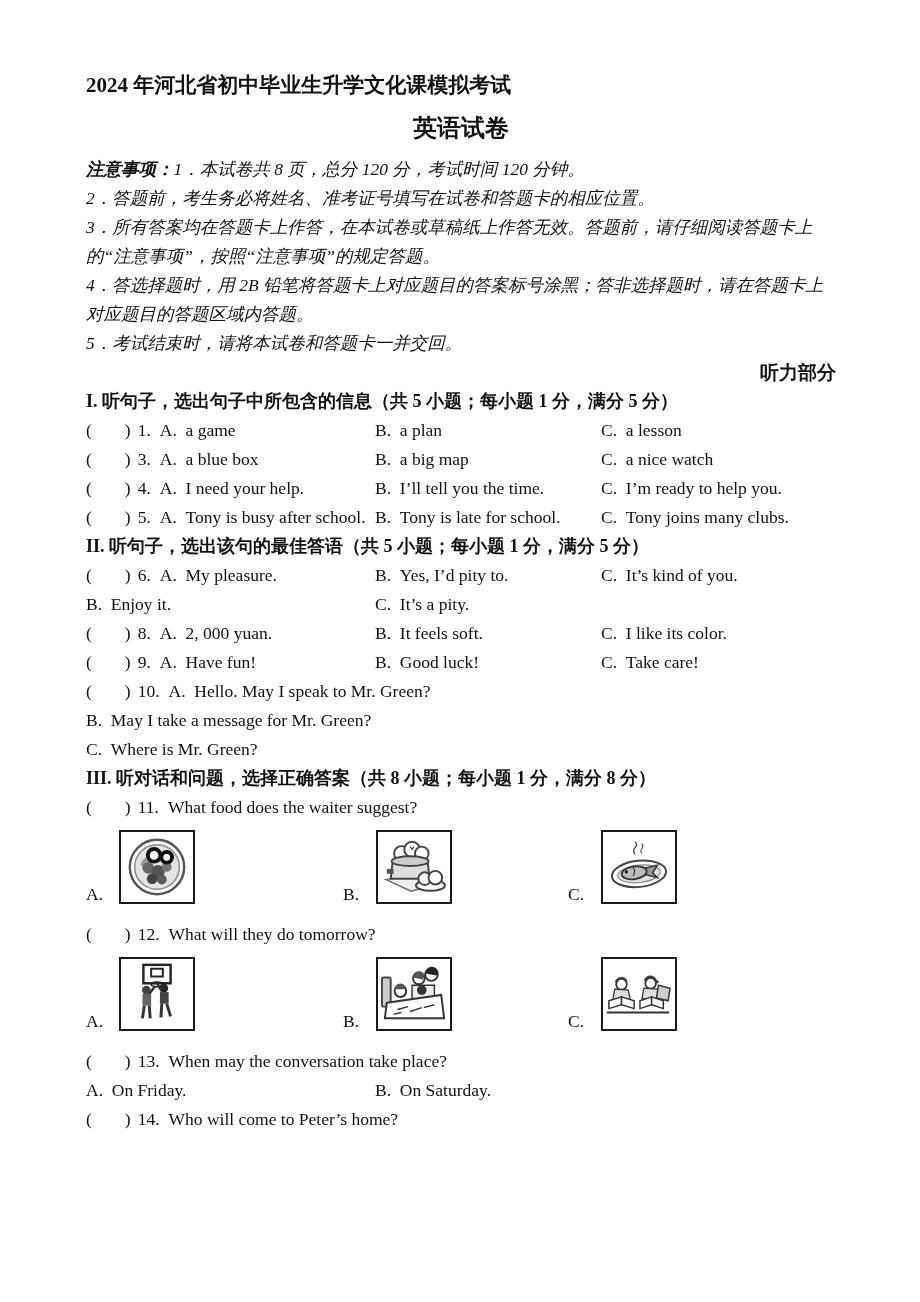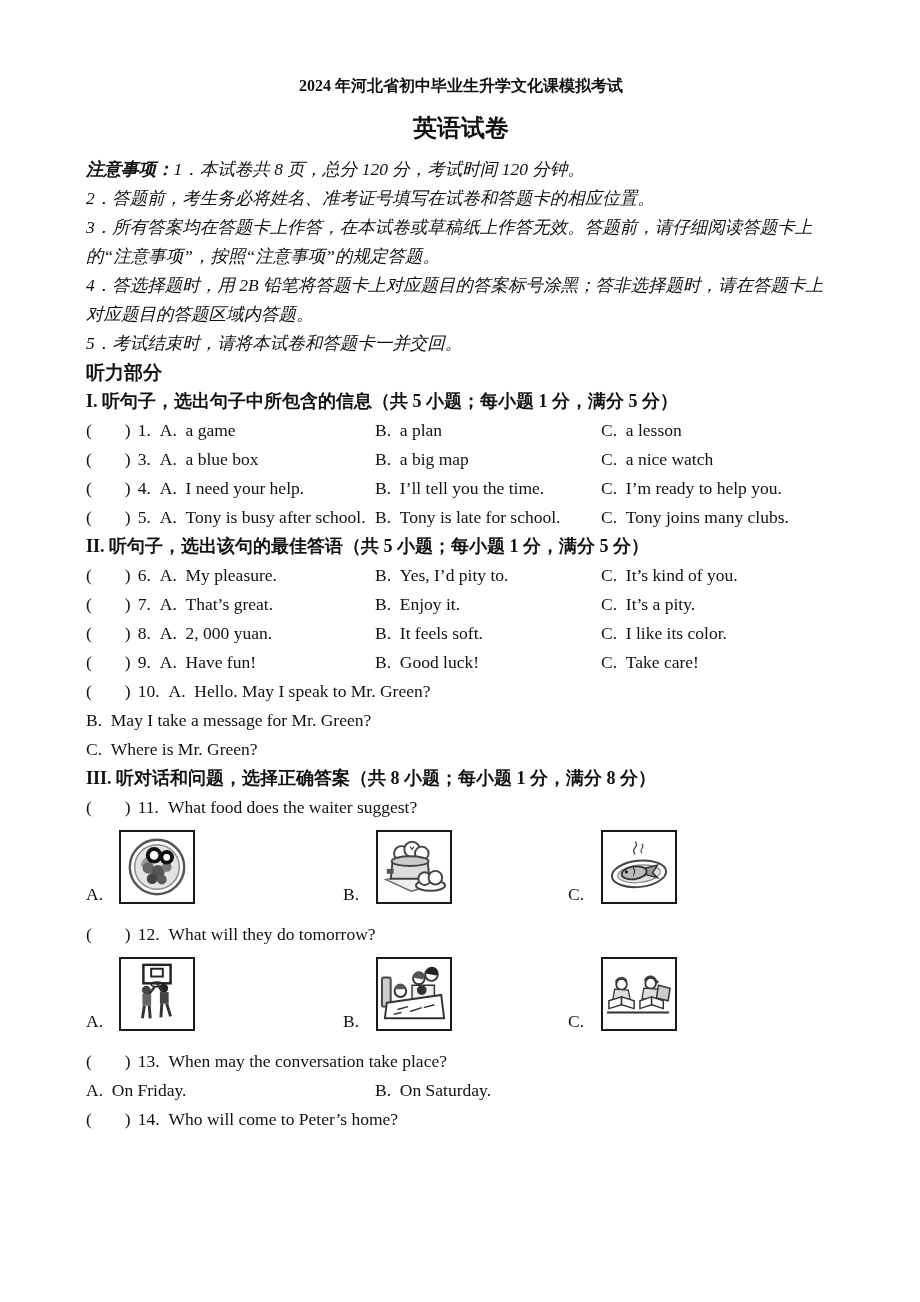--- a/index.html
+++ b/index.html
@@ -6,30 +6,30 @@
   body{
     width:920px;height:1302px;
     color:#111;
     font-family:"Liberation Serif","DejaVu Serif",serif;
     font-size:17.5px;
     position:relative;
     overflow:hidden;
   }
   .page{padding:70px 84px 0 86px;}
   .title{
-    text-align:center;font-weight:bold;font-size:16px;line-height:31px;
+    text-align:left;font-weight:bold;font-size:21px;line-height:31px;
   }
   .subtitle{
     text-align:center;font-weight:bold;font-size:24px;line-height:31px;margin-top:12px;
   }
   .notices{margin-top:11px;line-height:29px;}
   .notice-label{font-weight:bold;}
   .notice-item{line-height:29px;font-style:italic;}
   .listening-heading{
-    text-align:left;font-weight:bold;font-size:19px;line-height:29px;
+    text-align:right;font-weight:bold;font-size:19px;line-height:29px;
   }
   .part-title{font-weight:bold;font-size:18px;line-height:29px;}
   .q-row{
     display:grid;
     grid-template-columns:289px 226px 1fr;
     line-height:29px;
     align-items:baseline;
   }
   .q-line{line-height:29px;}
   .bracket-open,.bracket-close{display:inline-block;}
@@ -99,21 +99,20 @@
 
   <div class="part-title">II. 听句子，选出该句的最佳答语（共 5 小题；每小题 1 分，满分 5 分）</div>
 
   <div class="q-row">
     <span><span class="bracket"><span class="bracket-open">(</span><span class="bracket-gap"></span><span class="bracket-close">)</span></span><span class="qnum">6.</span><span>A. My pleasure.</span></span>
     <span>B. Yes, I’d pity to.</span>
     <span>C. It’s kind of you.</span>
   </div>
 
   <div class="q-row">
-    <span><span class="bracket"><span class="bracket-open">(</span><span class="bracket-gap"></span><span class="bracket-close">)</span></span><span class="qnum">7.</span><span>A. That’s great.</span></span>
     <span>B. Enjoy it.</span>
     <span>C. It’s a pity.</span>
   </div>
 
   <div class="q-row">
     <span><span class="bracket"><span class="bracket-open">(</span><span class="bracket-gap"></span><span class="bracket-close">)</span></span><span class="qnum">8.</span><span>A. 2, 000 yuan.</span></span>
     <span>B. It feels soft.</span>
     <span>C. I like its color.</span>
   </div>
 

